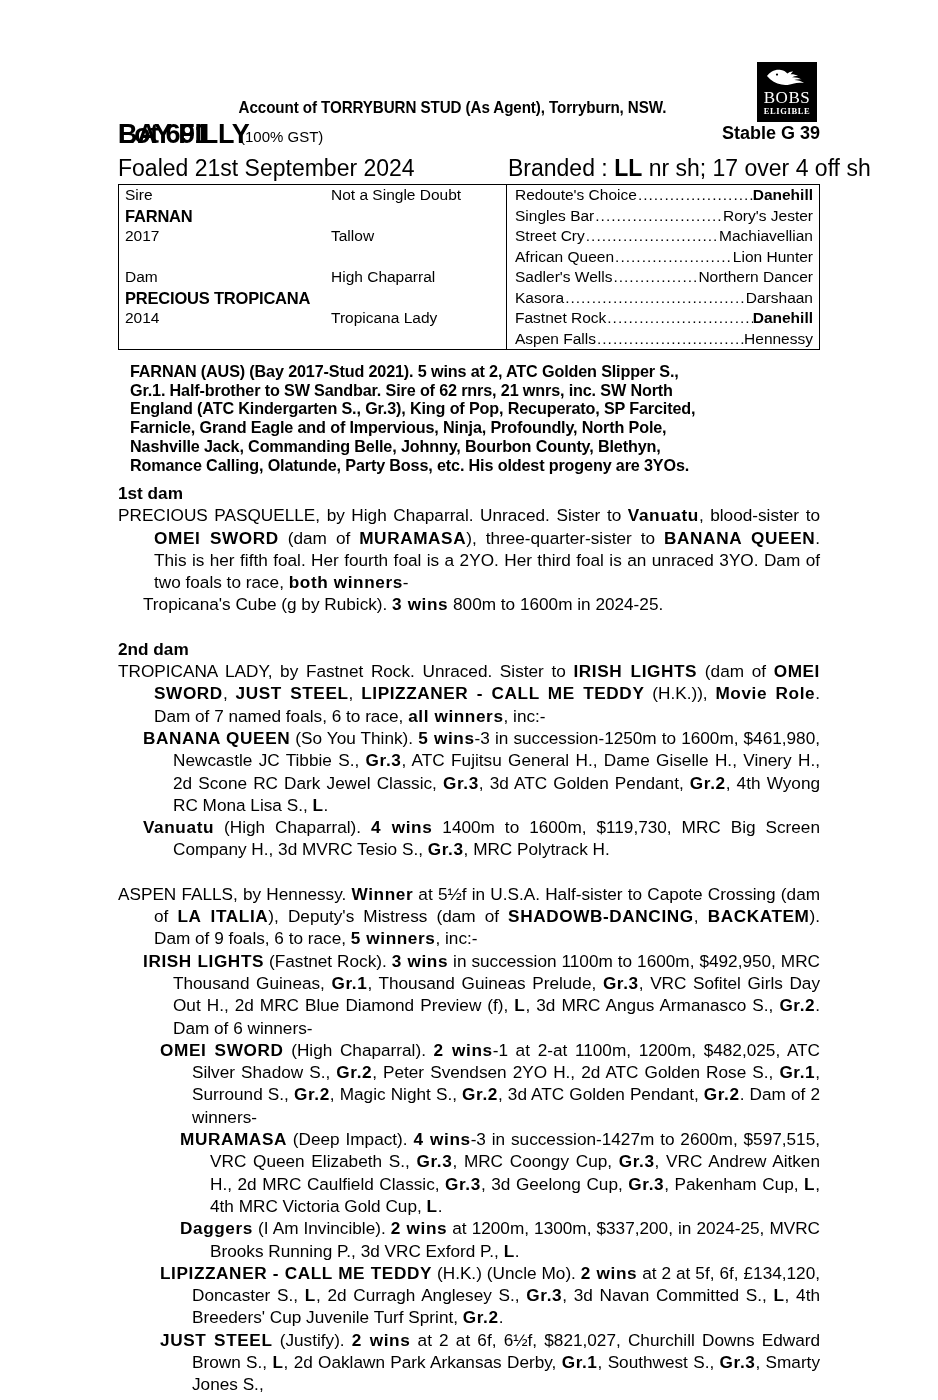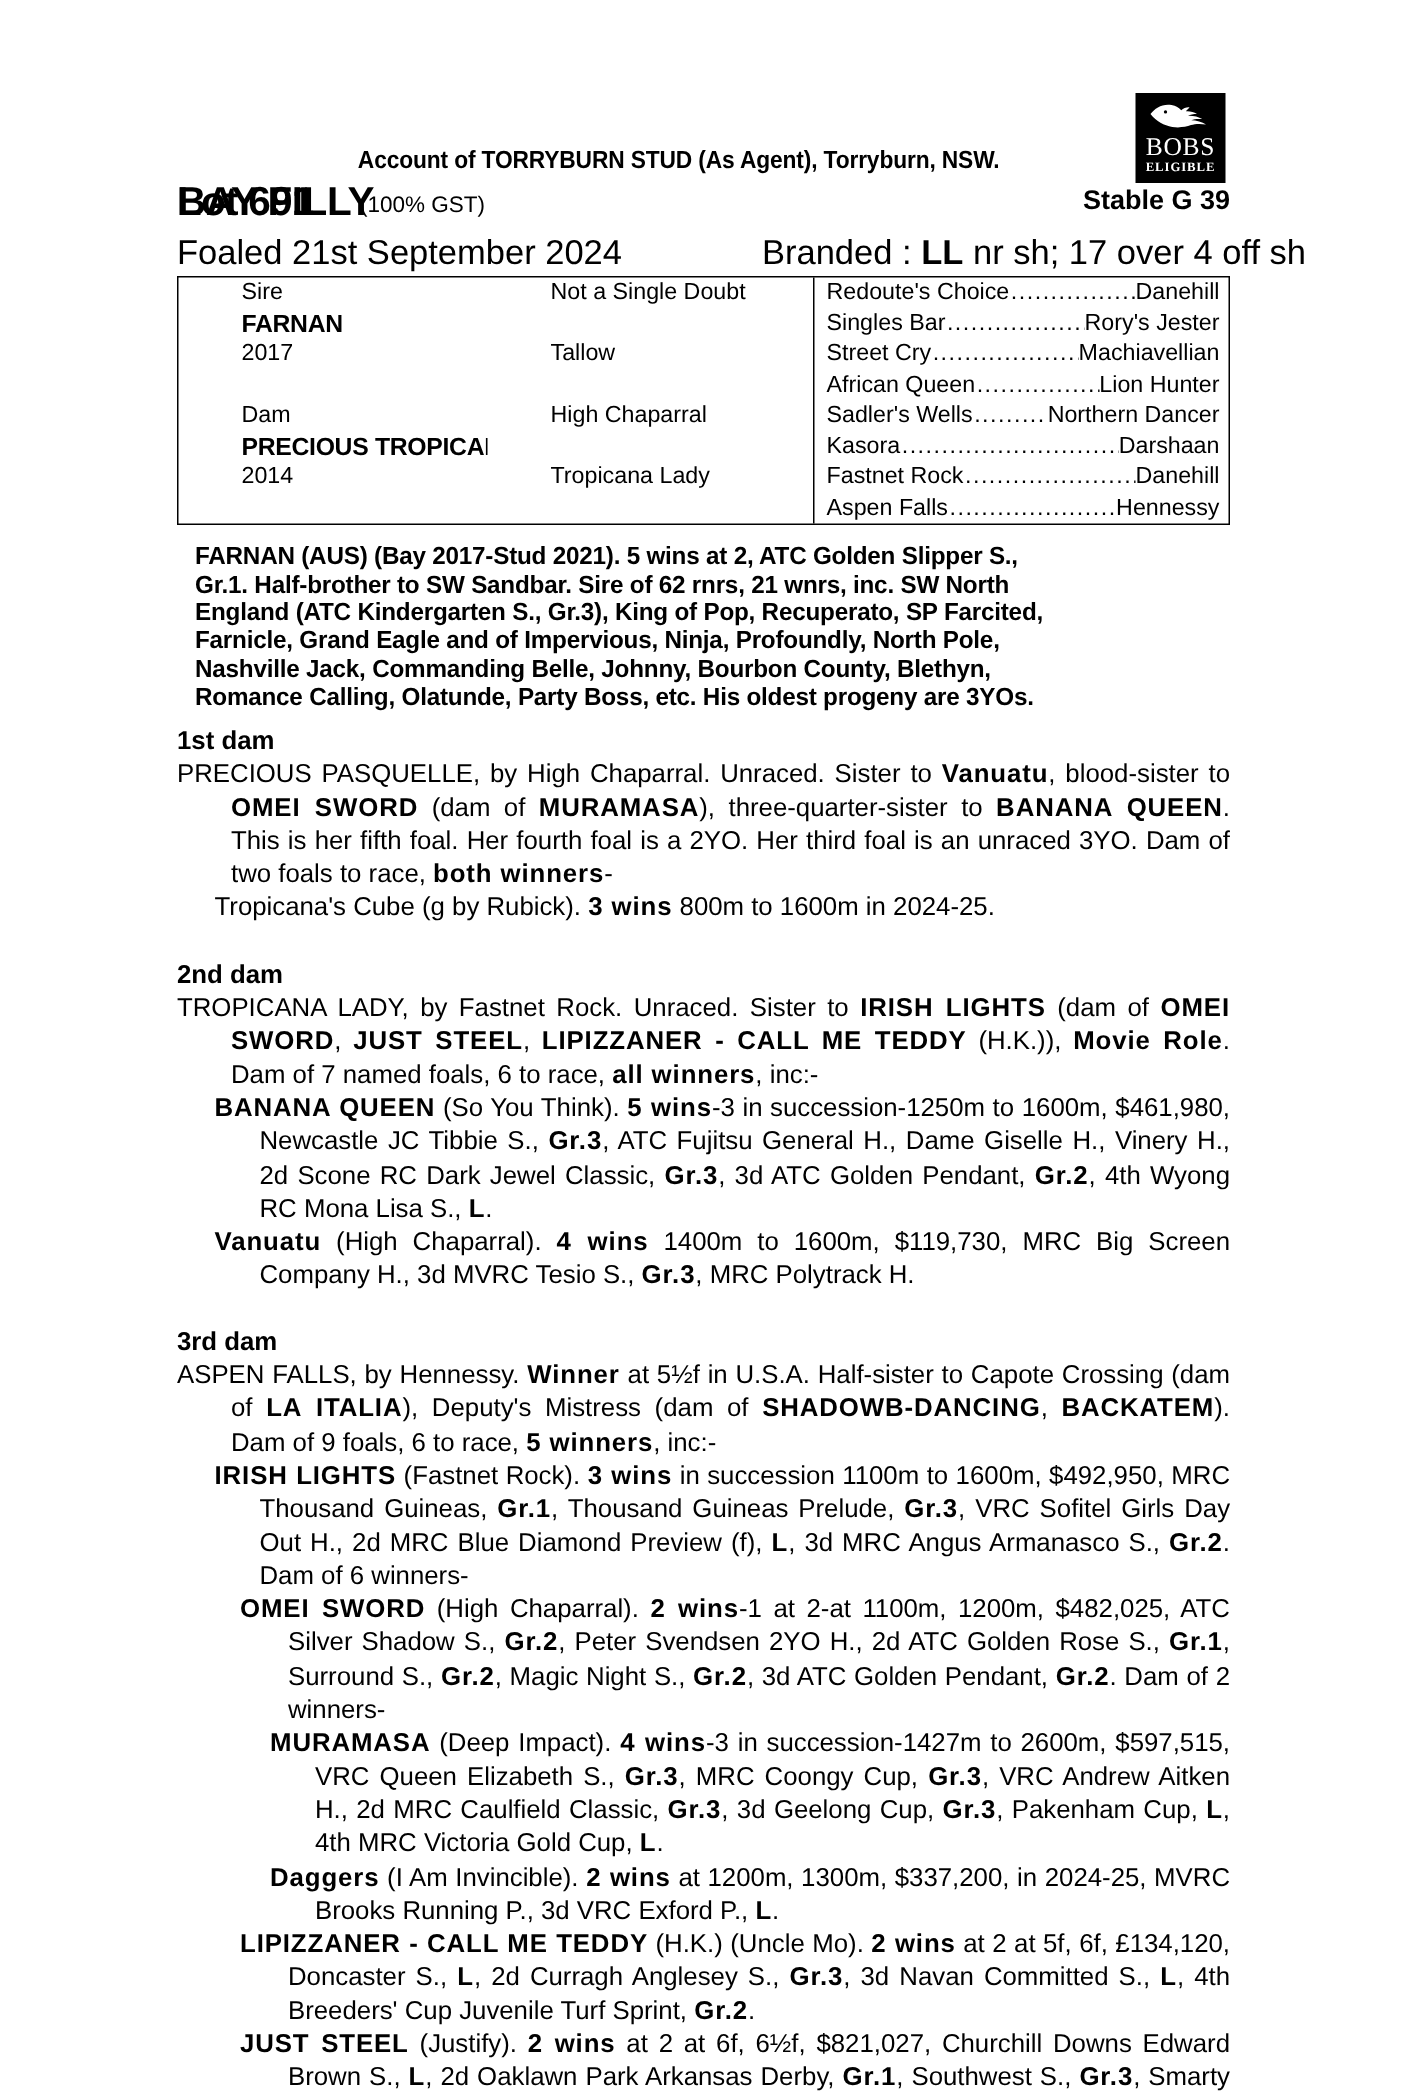--- a/index.html
+++ b/index.html
@@ -151,21 +151,20 @@
   .ped-grid {
     display: grid;
     grid-template-columns: 206px 181px 1fr;
     width: 100%;
     box-sizing: border-box;
   }
   .ped-cell {
     padding: 0 4px 0 6px;
     white-space: nowrap;
     overflow: hidden;
-    margin-left: 36px;
   }
   .ped-cell.col3 {
     border-left: 1.6px solid #000000;
     padding-left: 8px;
     padding-right: 6px;
   }
   .ped-name {
     font-weight: bold;
     font-size: 16.5px;
     letter-spacing: -0.2px;
@@ -177,21 +176,21 @@
   }
   .gp-left { flex: 0 0 auto; }
   .gp-fill {
     flex: 1 1 auto;
     overflow: hidden;
     white-space: nowrap;
     letter-spacing: 1px;
     padding: 0 1px;
   }
   .gp-right { flex: 0 0 auto; }
-  .gp-right.bold { font-weight: normal; }
+  .gp-right.bold { font-weight: bold; }
 
   
   .sire-block {
     position: absolute;
     top: 362px;
     left: 130px;
     width: 682px;
     font-size: 16.5px;
     line-height: 18.7px;
     font-weight: bold;
@@ -340,21 +339,20 @@
   <div class="body" id="body-block">
       <div class="dam-head">1st dam</div>
       <p class="entry hang1"><span>PRECIOUS PASQUELLE, by High Chaparral. Unraced. Sister to </span><b class="sp">Vanuatu</b><span>, blood-sister to </span><b class="sp">OMEI SWORD</b><span> (dam of </span><b class="sp">MURAMASA</b><span>), three-quarter-sister to </span><b class="sp">BANANA QUEEN</b><span>. This is her fifth foal. Her fourth foal is a 2YO. Her third foal is an unraced 3YO. Dam of two foals to race, </span><b class="sp">both winners</b><span>-</span></p>
       <p class="entry hang2"><span>Tropicana's Cube (g by Rubick). </span><b class="sp">3 wins</b><span> 800m to 1600m in 2024-25.</span></p>
       <div class="gap"></div>
       <div class="dam-head">2nd dam</div>
       <p class="entry hang1"><span>TROPICANA LADY, by Fastnet Rock. Unraced. Sister to </span><b class="sp">IRISH LIGHTS</b><span> (dam of </span><b class="sp">OMEI SWORD</b><span>, </span><b class="sp">JUST STEEL</b><span>, </span><b class="sp">LIPIZZANER - CALL ME TEDDY</b><span> (H.K.)), </span><b class="sp">Movie Role</b><span>. Dam of 7 named foals, 6 to race, </span><b class="sp">all winners</b><span>, inc:-</span></p>
       <p class="entry hang2"><b class="sp">BANANA QUEEN</b><span> (So You Think). </span><b class="sp">5 wins</b><span>-3 in succession-1250m to 1600m, $461,980, Newcastle JC Tibbie S., </span><b class="sp">Gr.3</b><span>, ATC Fujitsu General H., Dame Giselle H., Vinery H., 2d Scone RC Dark Jewel Classic, </span><b class="sp">Gr.3</b><span>, 3d ATC Golden Pendant, </span><b class="sp">Gr.2</b><span>, 4th Wyong RC Mona Lisa S., </span><b class="sp">L</b><span>.</span></p>
       <p class="entry hang2"><b class="sp">Vanuatu</b><span> (High Chaparral). </span><b class="sp">4 wins</b><span> 1400m to 1600m, $119,730, MRC Big Screen Company H., 3d MVRC Tesio S., </span><b class="sp">Gr.3</b><span>, MRC Polytrack H.</span></p>
       <div class="gap"></div>
-      <div class="dam-head">3rd dam</div>
       <p class="entry hang1"><span>ASPEN FALLS, by Hennessy. </span><b class="sp">Winner</b><span> at 5½f in U.S.A. Half-sister to Capote Crossing (dam of </span><b class="sp">LA ITALIA</b><span>), Deputy's Mistress (dam of </span><b class="sp">SHADOWB-DANCING</b><span>, </span><b class="sp">BACKATEM</b><span>). Dam of 9 foals, 6 to race, </span><b class="sp">5 winners</b><span>, inc:-</span></p>
       <p class="entry hang2"><b class="sp">IRISH LIGHTS</b><span> (Fastnet Rock). </span><b class="sp">3 wins</b><span> in succession 1100m to 1600m, $492,950, MRC Thousand Guineas, </span><b class="sp">Gr.1</b><span>, Thousand Guineas Prelude, </span><b class="sp">Gr.3</b><span>, VRC Sofitel Girls Day Out H., 2d MRC Blue Diamond Preview (f), </span><b class="sp">L</b><span>, 3d MRC Angus Armanasco S., </span><b class="sp">Gr.2</b><span>. Dam of 6 winners-</span></p>
       <p class="entry hang3"><b class="sp">OMEI SWORD</b><span> (High Chaparral). </span><b class="sp">2 wins</b><span>-1 at 2-at 1100m, 1200m, $482,025, ATC Silver Shadow S., </span><b class="sp">Gr.2</b><span>, Peter Svendsen 2YO H., 2d ATC Golden Rose S., </span><b class="sp">Gr.1</b><span>, Surround S., </span><b class="sp">Gr.2</b><span>, Magic Night S., </span><b class="sp">Gr.2</b><span>, 3d ATC Golden Pendant, </span><b class="sp">Gr.2</b><span>. Dam of 2 winners-</span></p>
       <p class="entry hang4"><b class="sp">MURAMASA</b><span> (Deep Impact). </span><b class="sp">4 wins</b><span>-3 in succession-1427m to 2600m, $597,515, VRC Queen Elizabeth S., </span><b class="sp">Gr.3</b><span>, MRC Coongy Cup, </span><b class="sp">Gr.3</b><span>, VRC Andrew Aitken H., 2d MRC Caulfield Classic, </span><b class="sp">Gr.3</b><span>, 3d Geelong Cup, </span><b class="sp">Gr.3</b><span>, Pakenham Cup, </span><b class="sp">L</b><span>, 4th MRC Victoria Gold Cup, </span><b class="sp">L</b><span>.</span></p>
       <p class="entry hang4"><b class="sp">Daggers</b><span> (I Am Invincible). </span><b class="sp">2 wins</b><span> at 1200m, 1300m, $337,200, in 2024-25, MVRC Brooks Running P., 3d VRC Exford P., </span><b class="sp">L</b><span>.</span></p>
       <p class="entry hang3"><b class="sp">LIPIZZANER - CALL ME TEDDY</b><span> (H.K.) (Uncle Mo). </span><b class="sp">2 wins</b><span> at 2 at 5f, 6f, £134,120, Doncaster S., </span><b class="sp">L</b><span>, 2d Curragh Anglesey S., </span><b class="sp">Gr.3</b><span>, 3d Navan Committed S., </span><b class="sp">L</b><span>, 4th Breeders' Cup Juvenile Turf Sprint, </span><b class="sp">Gr.2</b><span>.</span></p>
       <p class="entry hang3"><b class="sp">JUST STEEL</b><span> (Justify). </span><b class="sp">2 wins</b><span> at 2 at 6f, 6½f, $821,027, Churchill Downs Edward Brown S., </span><b class="sp">L</b><span>, 2d Oaklawn Park Arkansas Derby, </span><b class="sp">Gr.1</b><span>, Southwest S., </span><b class="sp">Gr.3</b><span>, Smarty Jones S., </span></p>
     </div>
 
 </div>

